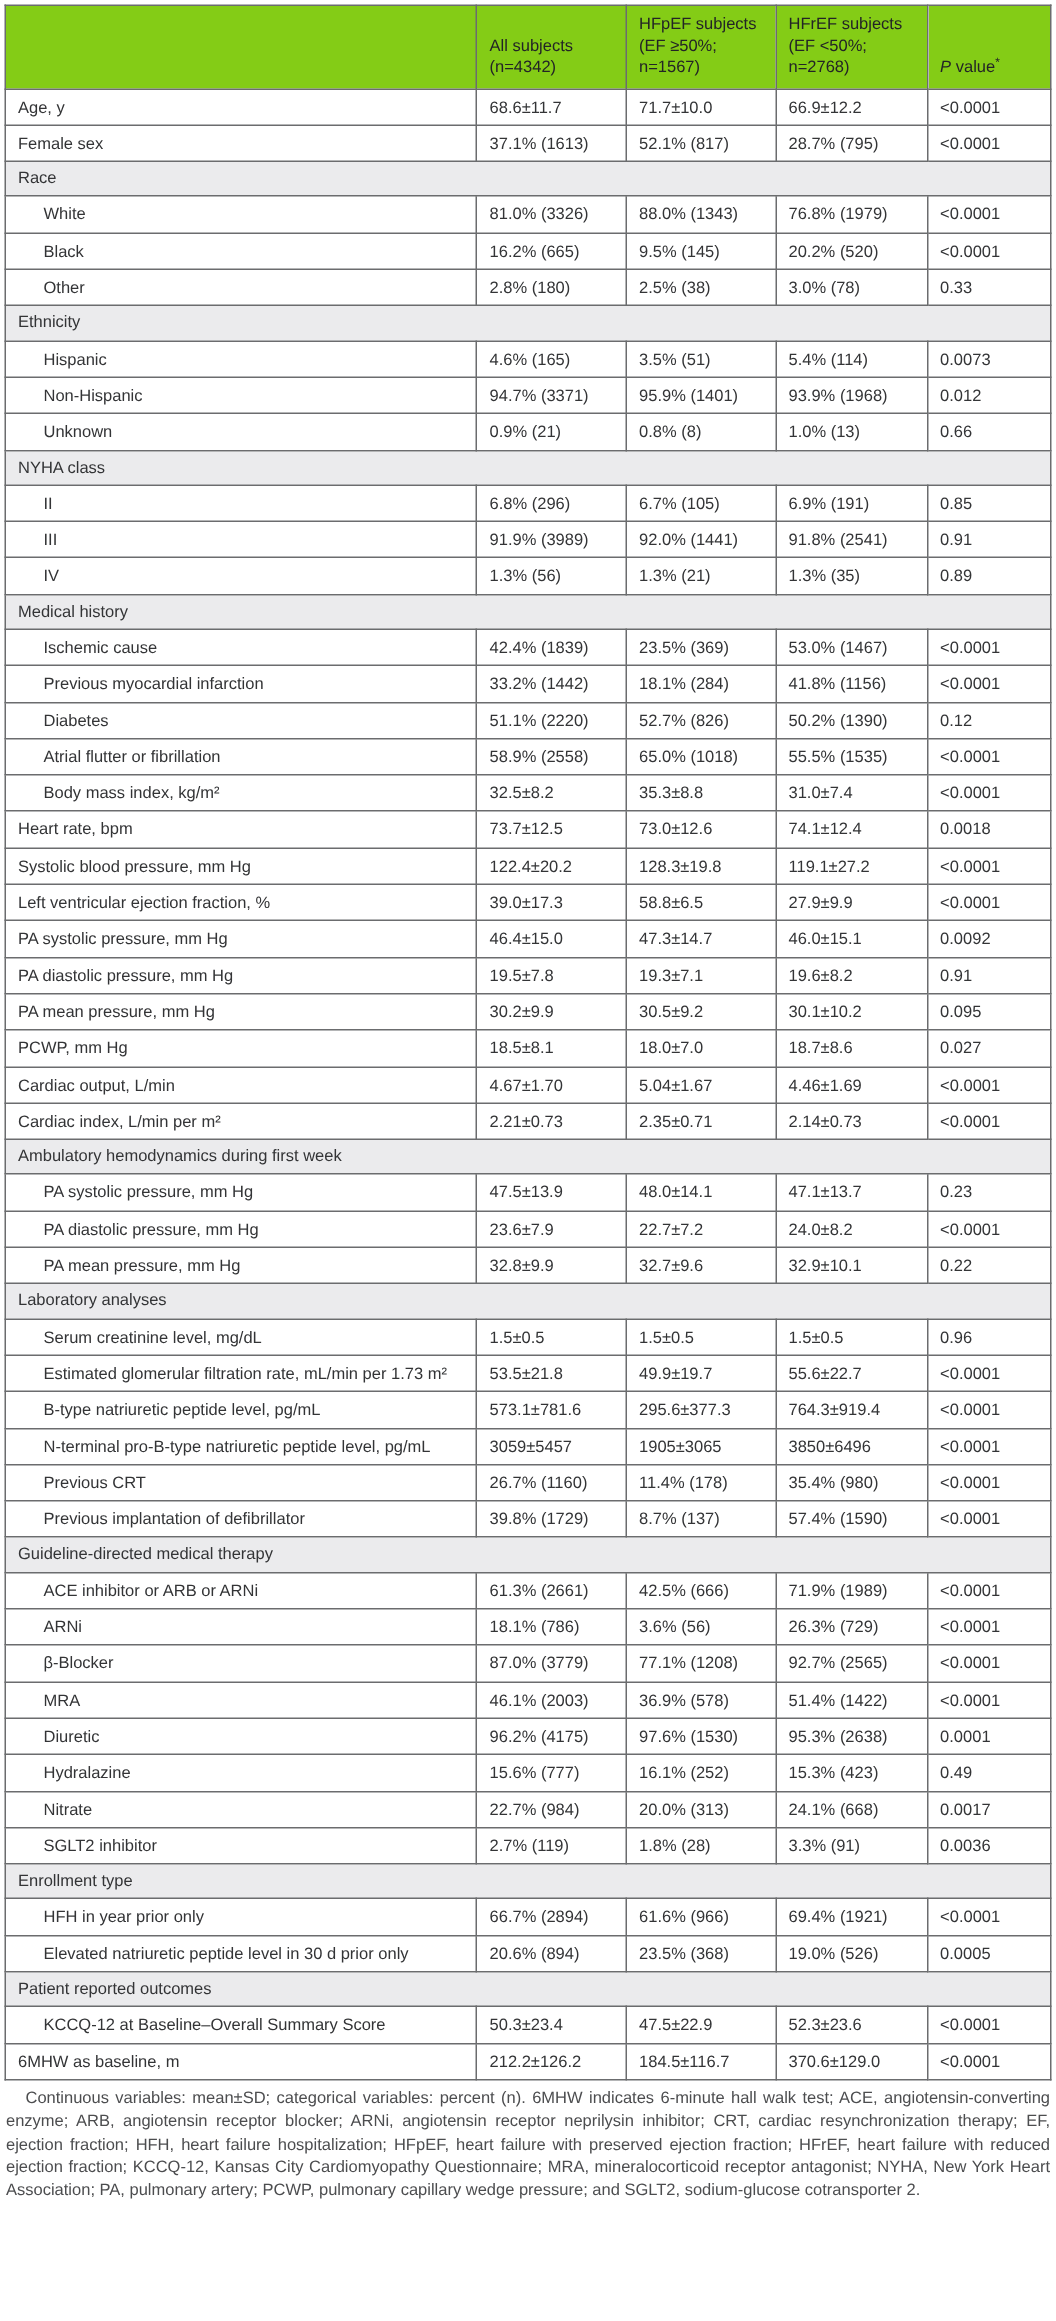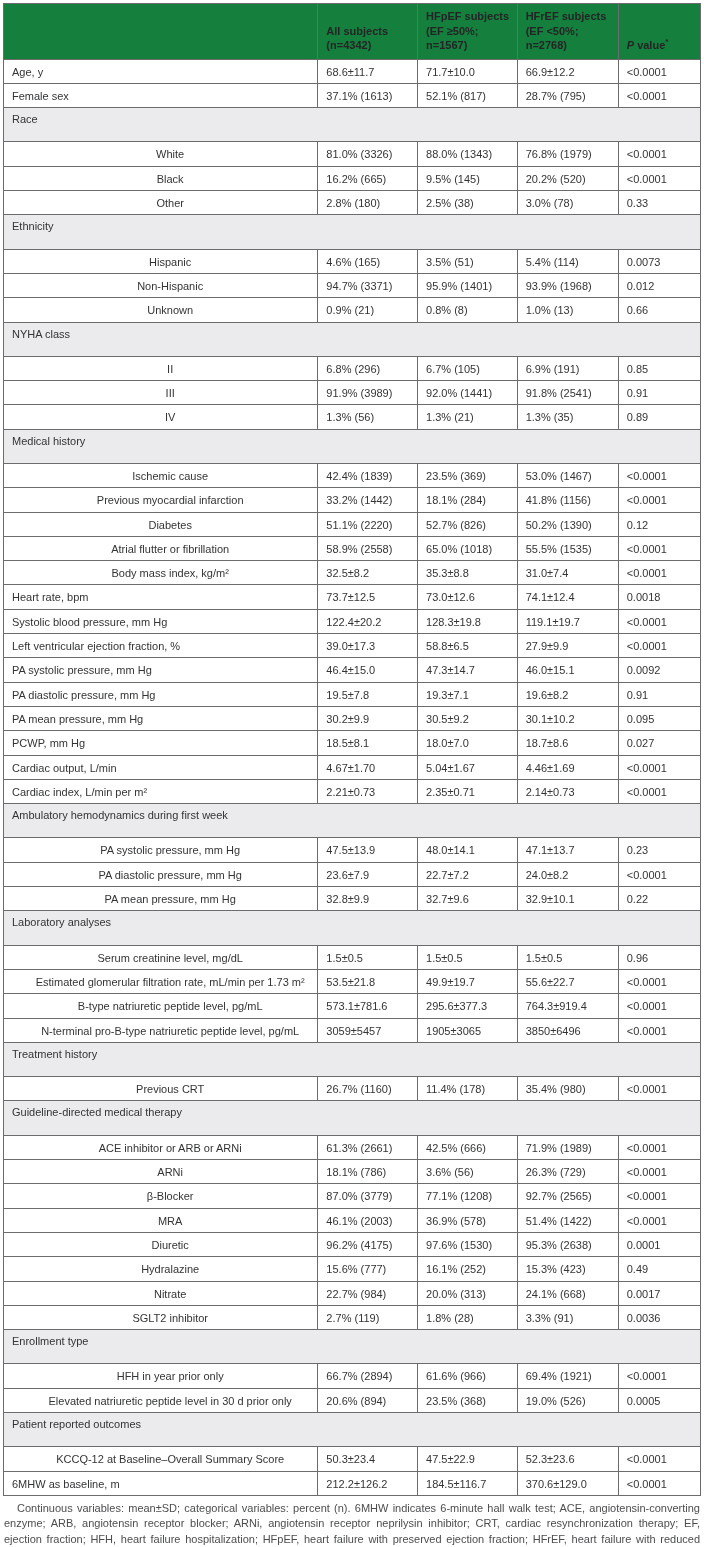--- a/index.html
+++ b/index.html
@@ -25,44 +25,43 @@
     font-size: 11px;
     line-height: 1.3;
     color: #333436;
     text-align: left;
     vertical-align: top;
     padding: 5px 6px 4px 8px;
     overflow: hidden;
     word-wrap: break-word;
   }
   table.baseline-table thead th {
-    background: #15803d;
+    background: #84cc16;
     color: #232426;
-    font-weight: bold;
+    font-weight: normal;
     vertical-align: bottom;
     white-space: pre-line;
     padding: 5px 6px 6px 8px;
     line-height: 1.32;
   }
   table.baseline-table thead th i {
     font-style: italic;
   }
   table.baseline-table thead th sup {
     font-size: 8px;
     vertical-align: top;
     line-height: 1;
   }
   tr.section-row td {
     background: #ebebed;
-    padding: 4px 6px 15px 8px;
+    padding: 4px 6px 4px 8px;
     color: #333436;
   }
   td.row-label.indent {
     padding-left: 25px;
-    text-align: center;
   }
   .footnotes {
     width: 698px;
     margin-top: 5px;
     padding: 0 1px;
     box-sizing: border-box;
   }
   .footnotes p {
     margin: 0;
     font-size: 11px;
@@ -249,21 +248,21 @@
     <td>73.7±12.5</td>
     <td>73.0±12.6</td>
     <td>74.1±12.4</td>
     <td>0.0018</td>
   </tr>
 
   <tr class="data-row">
     <td class="row-label">Systolic blood pressure, mm Hg</td>
     <td>122.4±20.2</td>
     <td>128.3±19.8</td>
-    <td>119.1±19.7</td>
+    <td>119.1±27.2</td>
     <td>&lt;0.0001</td>
   </tr>
 
 
   <tr class="data-row">
     <td class="row-label">Left ventricular ejection fraction, %</td>
     <td>39.0±17.3</td>
     <td>58.8±6.5</td>
     <td>27.9±9.9</td>
     <td>&lt;0.0001</td>
@@ -374,32 +373,36 @@
   </tr>
 
   <tr class="data-row">
     <td class="row-label indent">N-terminal pro-B-type natriuretic peptide level, pg/mL</td>
     <td>3059±5457</td>
     <td>1905±3065</td>
     <td>3850±6496</td>
     <td>&lt;0.0001</td>
   </tr>
 
-  <tr class="section-row">
-    <td colspan="5">Treatment history</td>
-  </tr>
 
   <tr class="data-row">
     <td class="row-label indent">Previous CRT</td>
     <td>26.7% (1160)</td>
     <td>11.4% (178)</td>
     <td>35.4% (980)</td>
     <td>&lt;0.0001</td>
   </tr>
 
+  <tr class="data-row">
+    <td class="row-label indent">Previous implantation of defibrillator</td>
+    <td>39.8% (1729)</td>
+    <td>8.7% (137)</td>
+    <td>57.4% (1590)</td>
+    <td>&lt;0.0001</td>
+  </tr>
 
   <tr class="section-row">
     <td colspan="5">Guideline-directed medical therapy</td>
   </tr>
 
   <tr class="data-row">
     <td class="row-label indent">ACE inhibitor or ARB or ARNi</td>
     <td>61.3% (2661)</td>
     <td>42.5% (666)</td>
     <td>71.9% (1989)</td>

